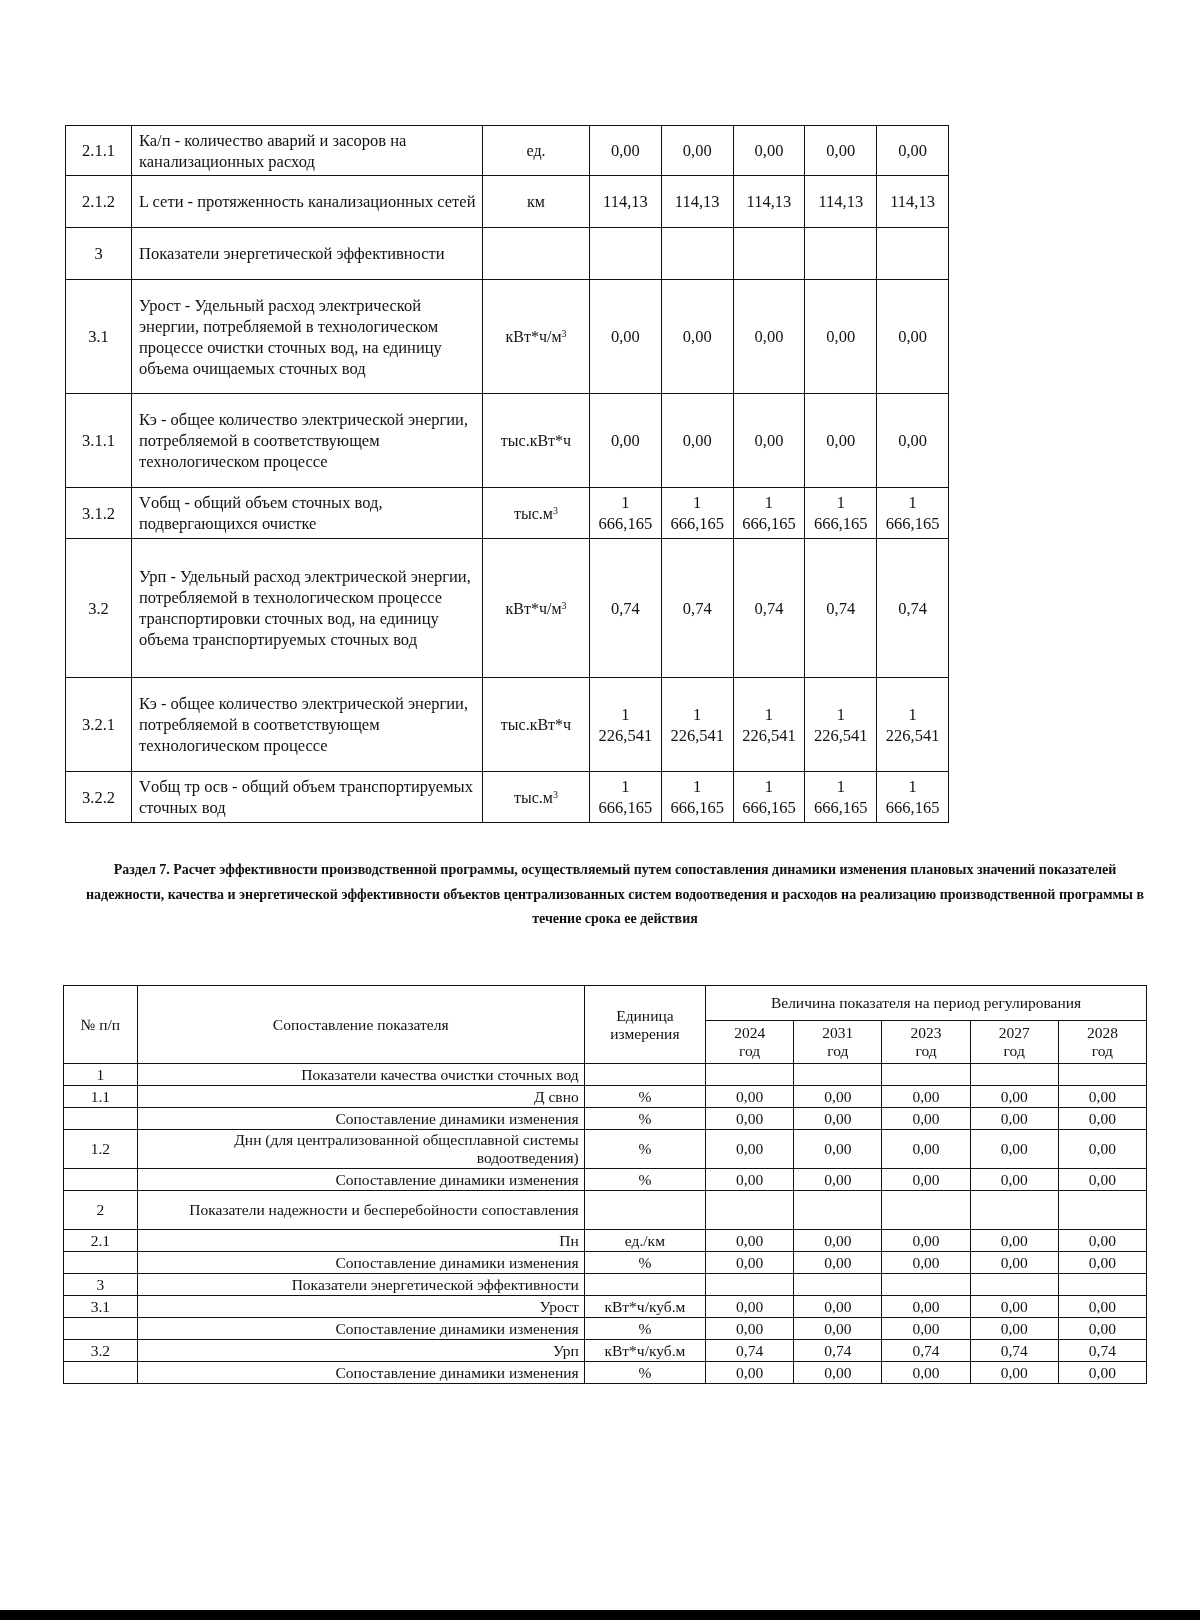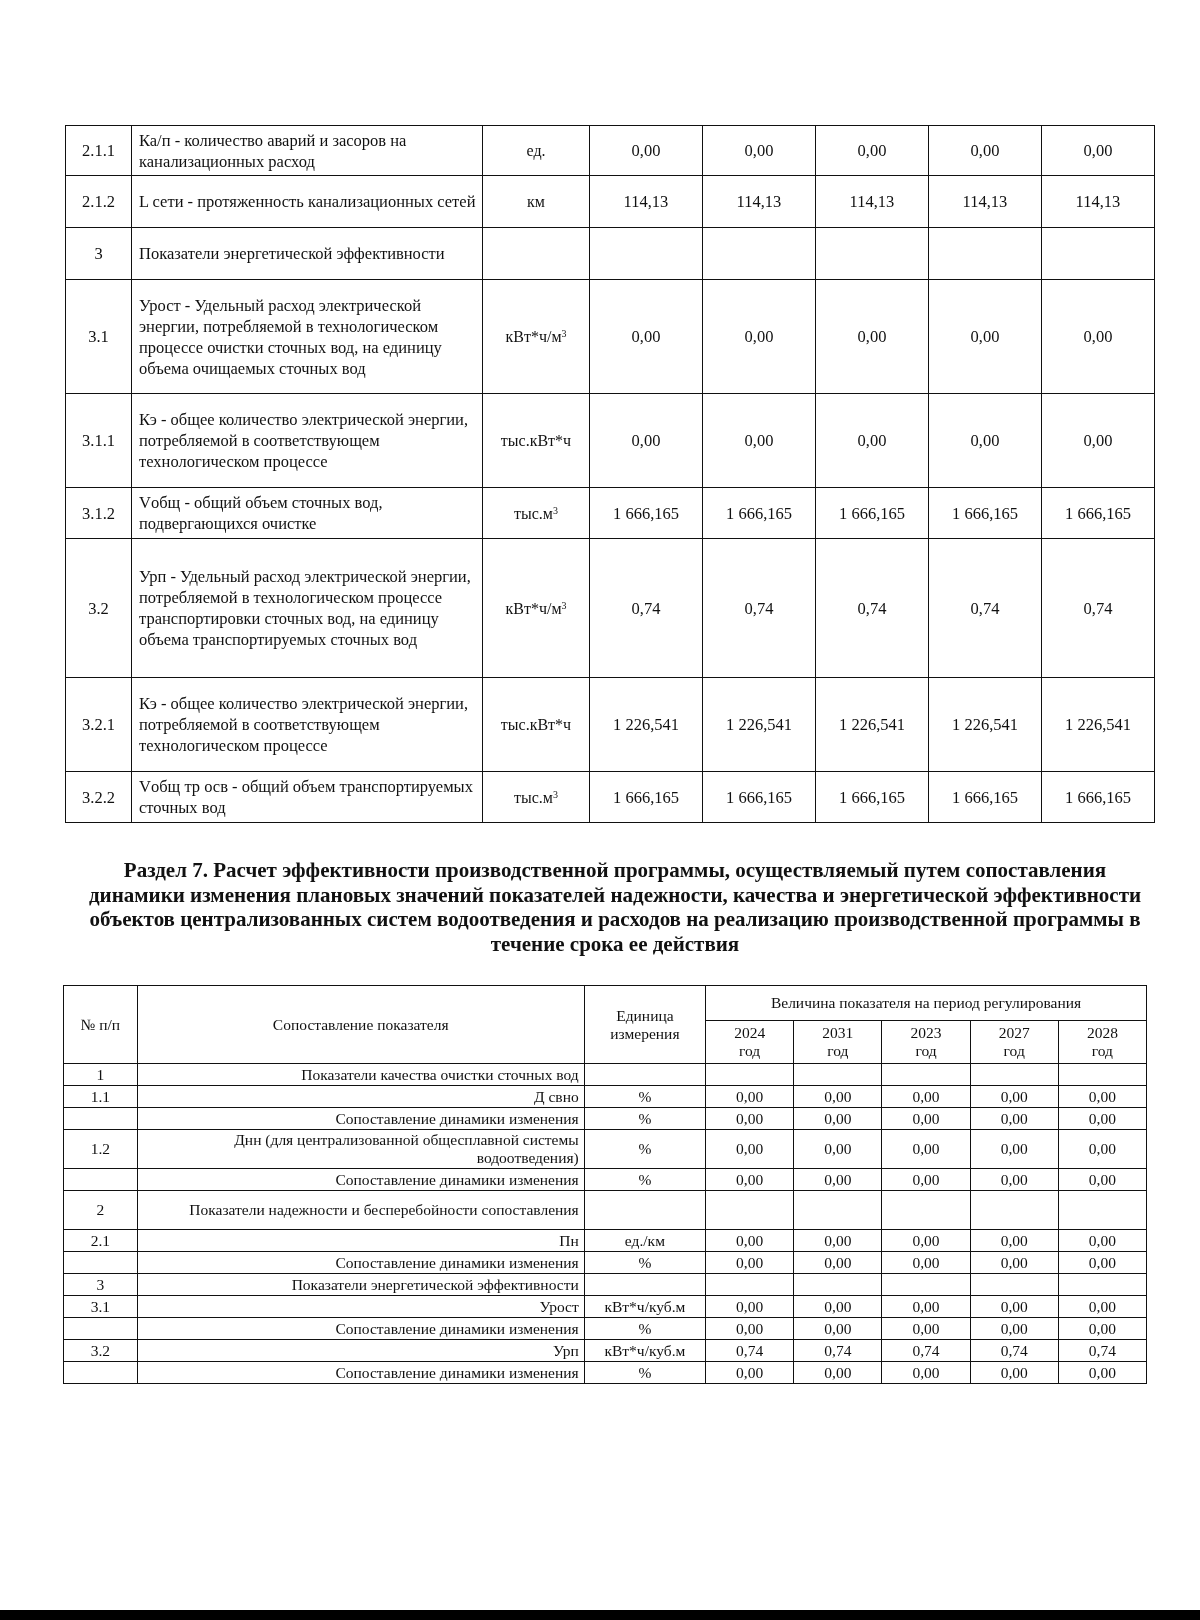--- a/index.html
+++ b/index.html
@@ -2,30 +2,30 @@
 <html><head>
 <meta charset="utf-8">
 <style>
   html, body { margin: 0; padding: 0; background: #ffffff; }
   body { width: 1200px; height: 1620px; position: relative; overflow: hidden;
          font-family: "Liberation Serif", "DejaVu Serif", serif; color: #111; }
   table { border-collapse: collapse; position: absolute; }
   td, th { border: 1.5px solid #111; padding: 0 6px; vertical-align: middle; }
 
   
-  #t1 { left: 65px; top: 125px; width: 1090px; font-size: 16.5px; line-height: 21px; padding-left: 32px; }
+  #t1 { left: 65px; top: 125px; width: 884px; font-size: 16.5px; line-height: 21px; padding-left: 32px; }
   #t1 td.num { width: 53px; text-align: center; }
   #t1 td.name { width: 337px; text-align: left; padding-left: 7px; }
   #t1 td.unit { width: 94px; text-align: center; font-size: 16px; }
   #t1 td.val { text-align: center; }
   #t1 sup { font-size: 10px; vertical-align: top; position: relative; top: -3px; }
 
   
   #heading { position: absolute; left: 75px; top: 858px; width: 1080px; text-align: center;
-             font-weight: bold; font-size: 21px; line-height: 24.5px; letter-spacing: 0px; }
+             font-weight: bold; font-size: 14px; line-height: 24.5px; letter-spacing: 0px; }
 
   
   #t2 { left: 63px; top: 985px; width: 1084px; font-size: 15.5px; line-height: 18px; }
   #t2 td, #t2 th { padding: 0 5px; font-weight: normal; }
   #t2 .hnum { width: 60px; text-align: center; }
   #t2 .hname { width: 420px; text-align: center; }
   #t2 .hunit { width: 106px; text-align: center; margin-left: 16px; }
   #t2 .hgroup { text-align: center; height: 34px; }
   #t2 .hyear { text-align: center; width: 74px; height: 42px; }
   #t2 td.num { text-align: center; }

